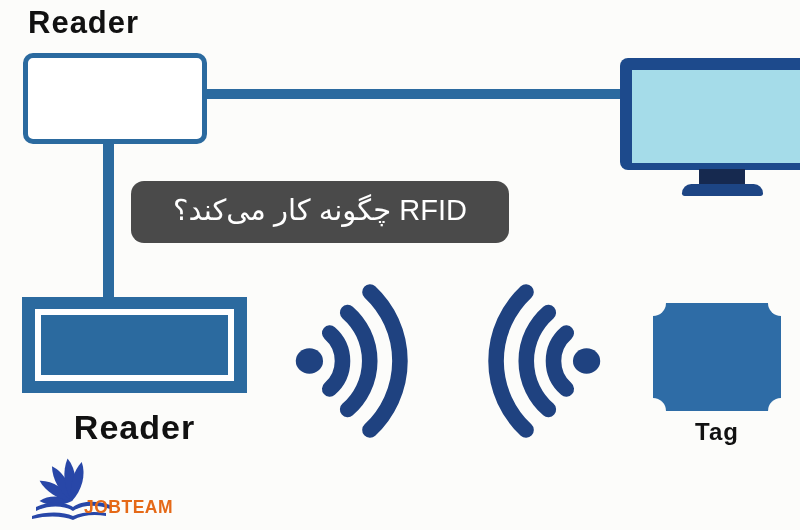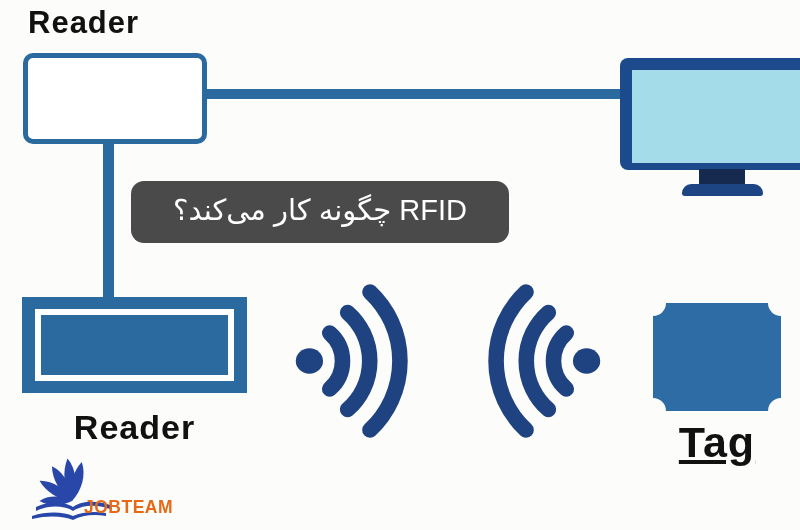--- a/index.html
+++ b/index.html
@@ -74,21 +74,21 @@
     background:#fcfcfa;
   }
   .notch-tl{left:-13px;top:-13px;}
   .notch-tr{right:-13px;top:-13px;}
   .notch-bl{left:-13px;bottom:-13px;}
   .notch-br{right:-13px;bottom:-13px;}
   
   #reader-label{left:28px;top:5px;}
   #computer-label{left:622px;top:8px;}
   #antenna-label{left:22px;top:408px;width:225px;text-align:center;font-size:34px;}
-  #tag-label{left:653px;top:418px;width:128px;text-align:center;font-size:43px;text-decoration:underline;}
+  #tag-label{left:653px;top:418px;width:128px;text-align:center;font-size:24px;}
   
   #logo{position:absolute;left:26px;top:460px;width:140px;height:62px;overflow:visible;}
   #logo-text{font-family:"Liberation Sans",sans-serif;font-weight:700;font-size:17.5px;fill:#e56917;letter-spacing:0.5px;}
 </style>
 </head>
 <body>
 
 <div id="stage">
 
   <div class="node-label" id="reader-label">Reader</div>

